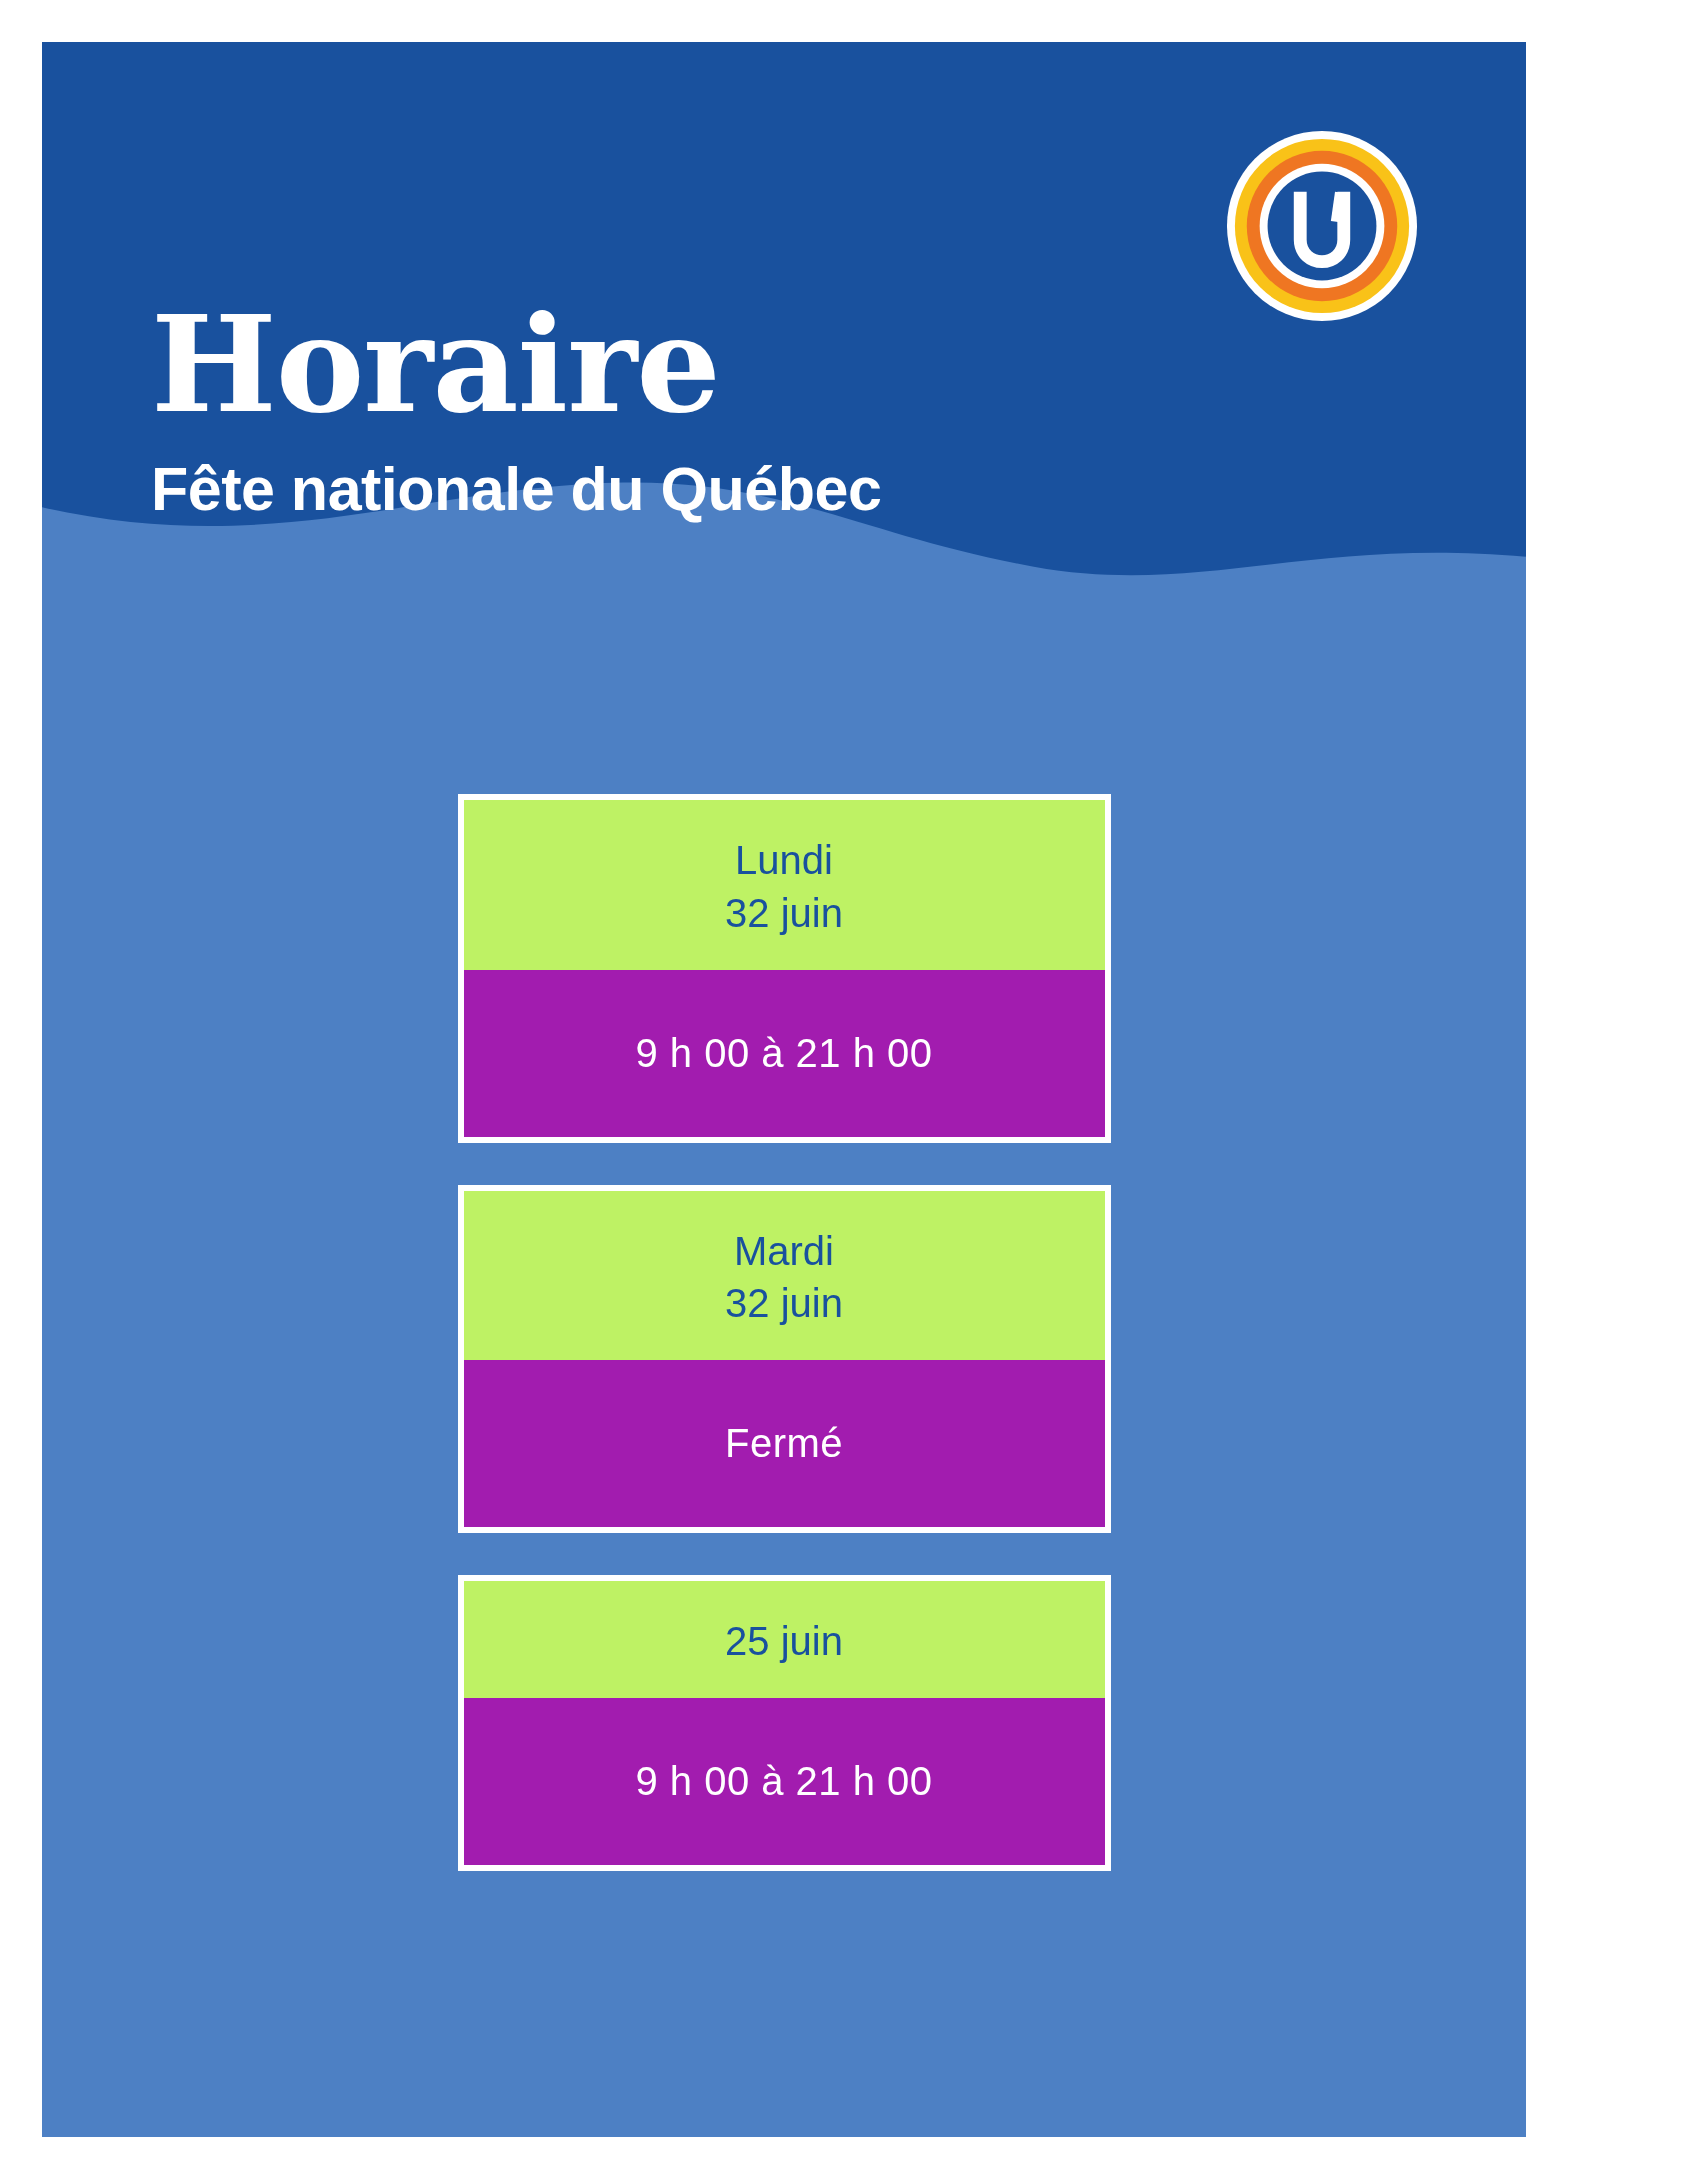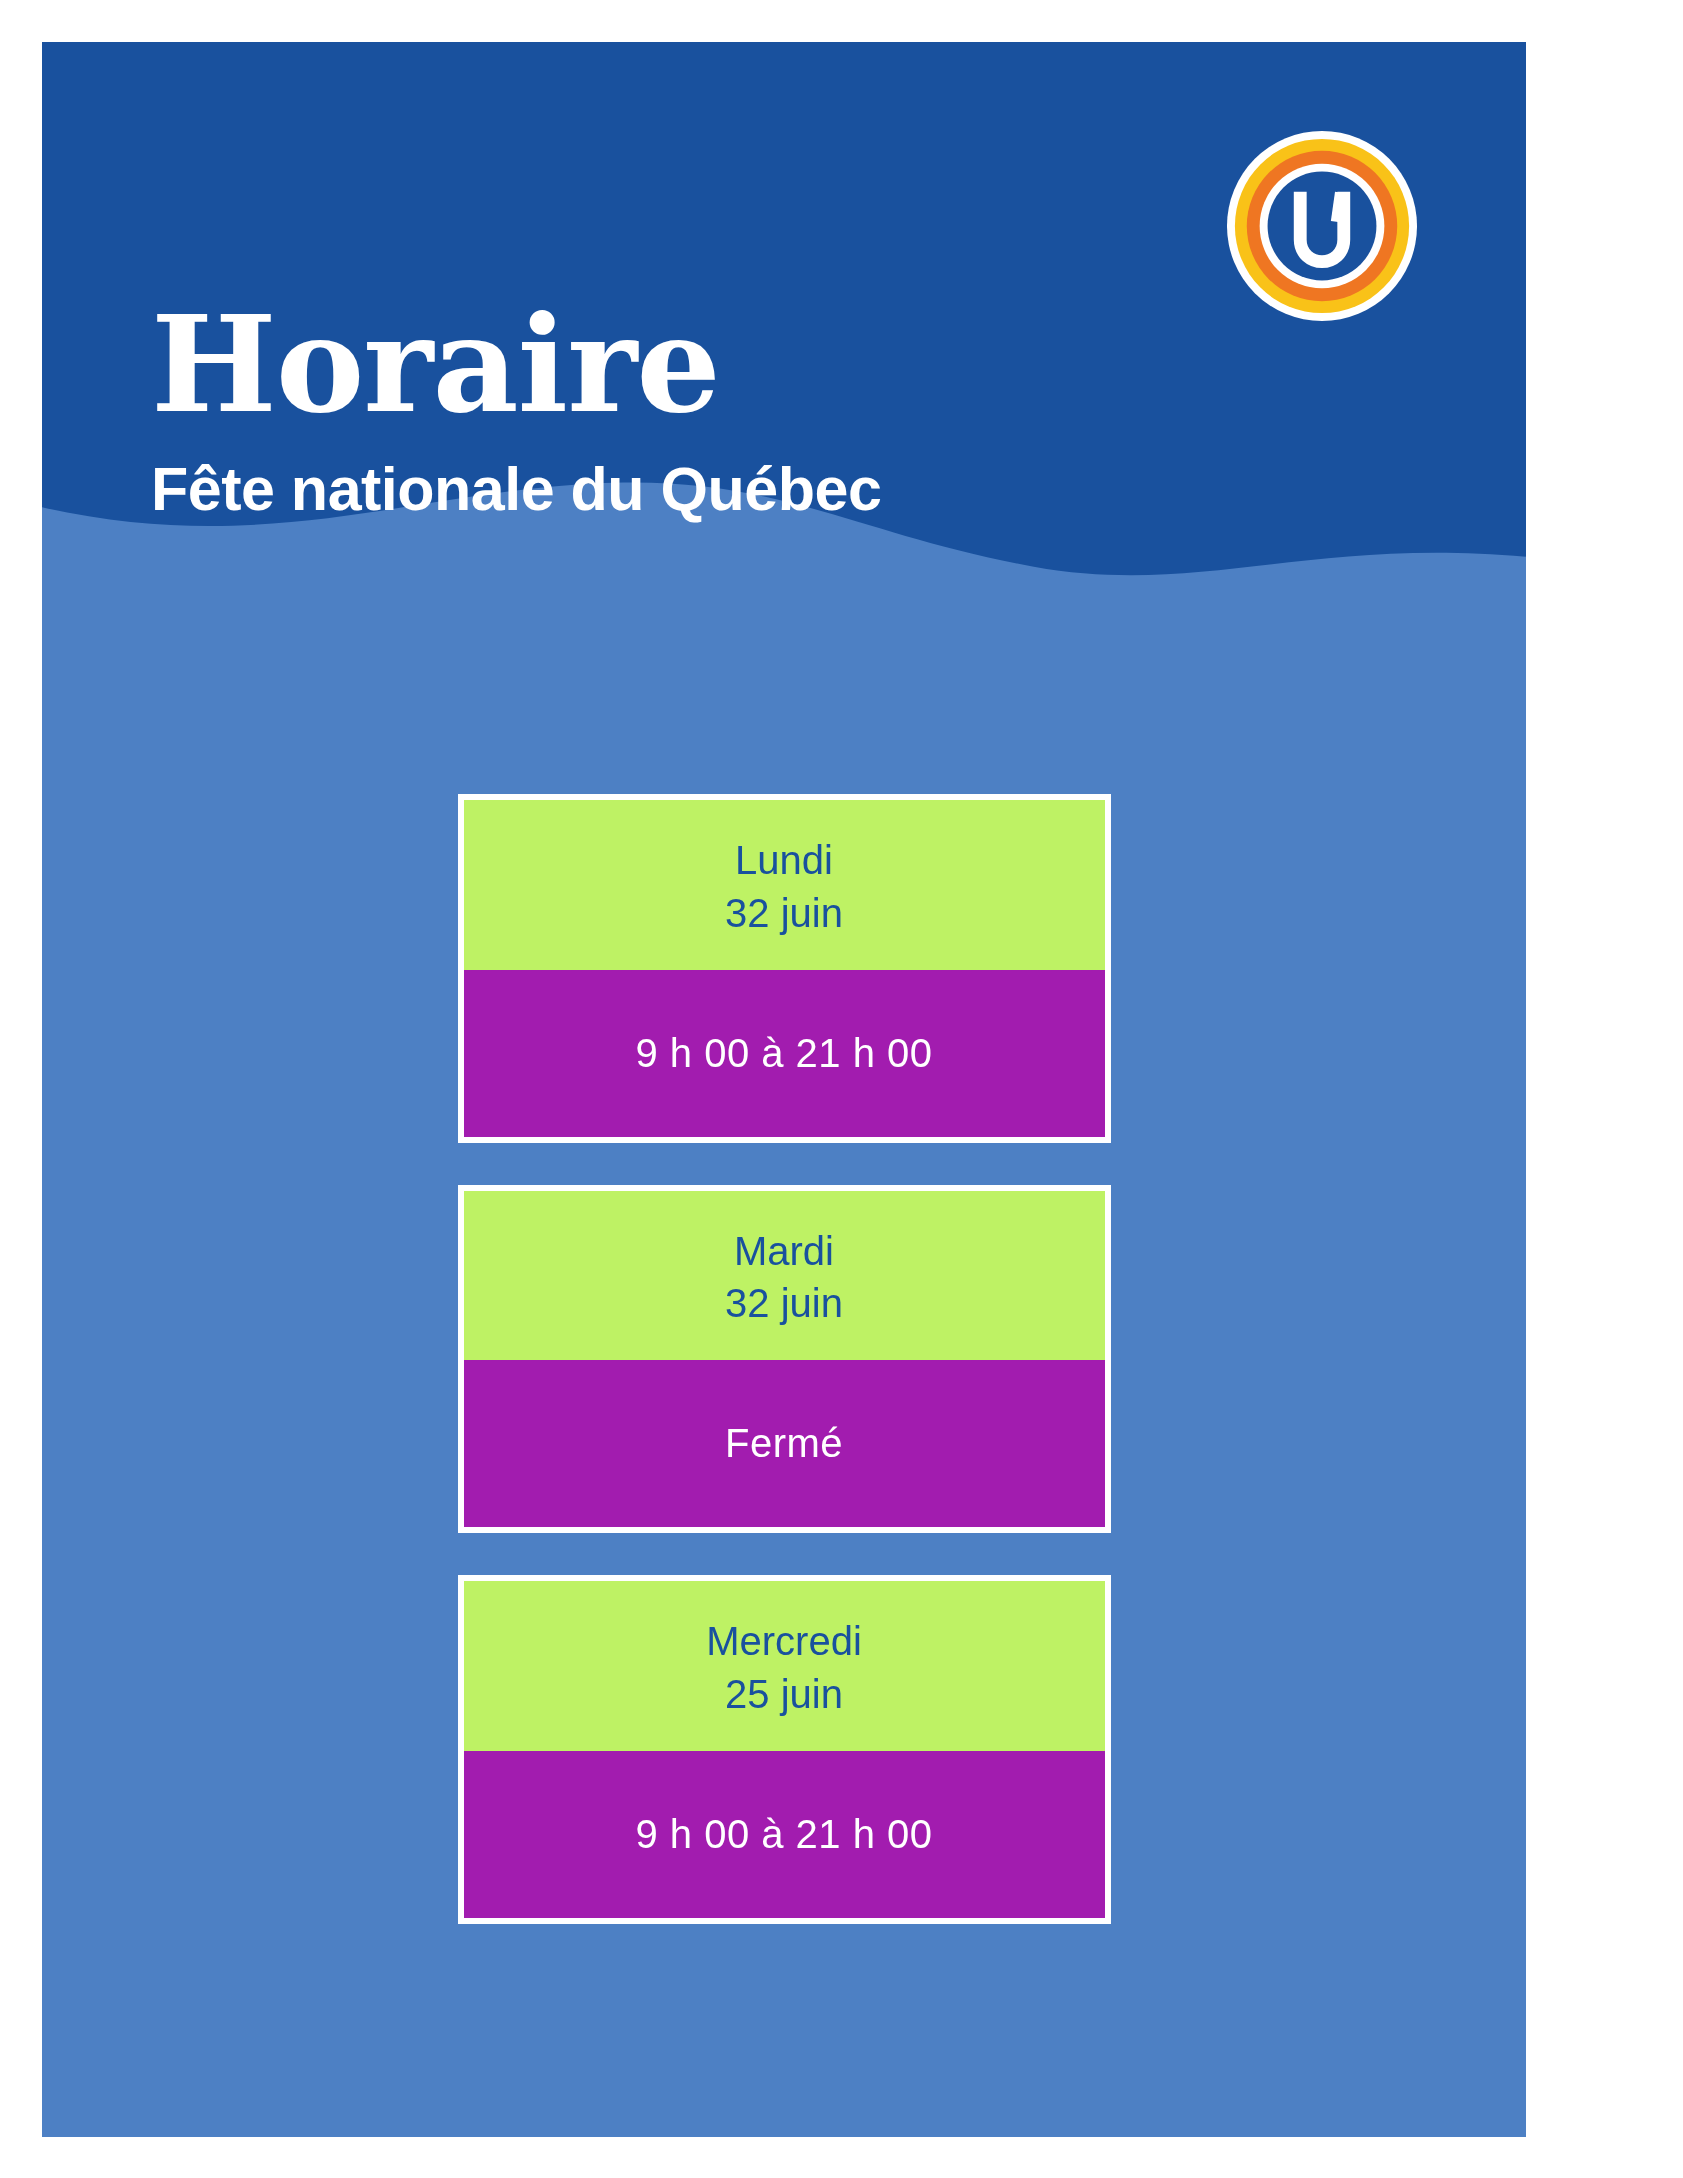--- a/index.html
+++ b/index.html
@@ -150,21 +150,20 @@
     <div class="card">
       <div class="card-day">
         <span class="dow">Mardi</span>
         <span class="date">32 juin</span>
       </div>
       <div class="card-hours">Fermé</div>
     </div>
 
     <div class="card">
       <div class="card-day">
-        <span class="dow">Mercredi</span>
         <span class="date">25 juin</span>
       </div>
       <div class="card-hours">9 h 00 à 21 h 00</div>
     </div>
 
   </div>
 </div>
 
 
 </body></html>

